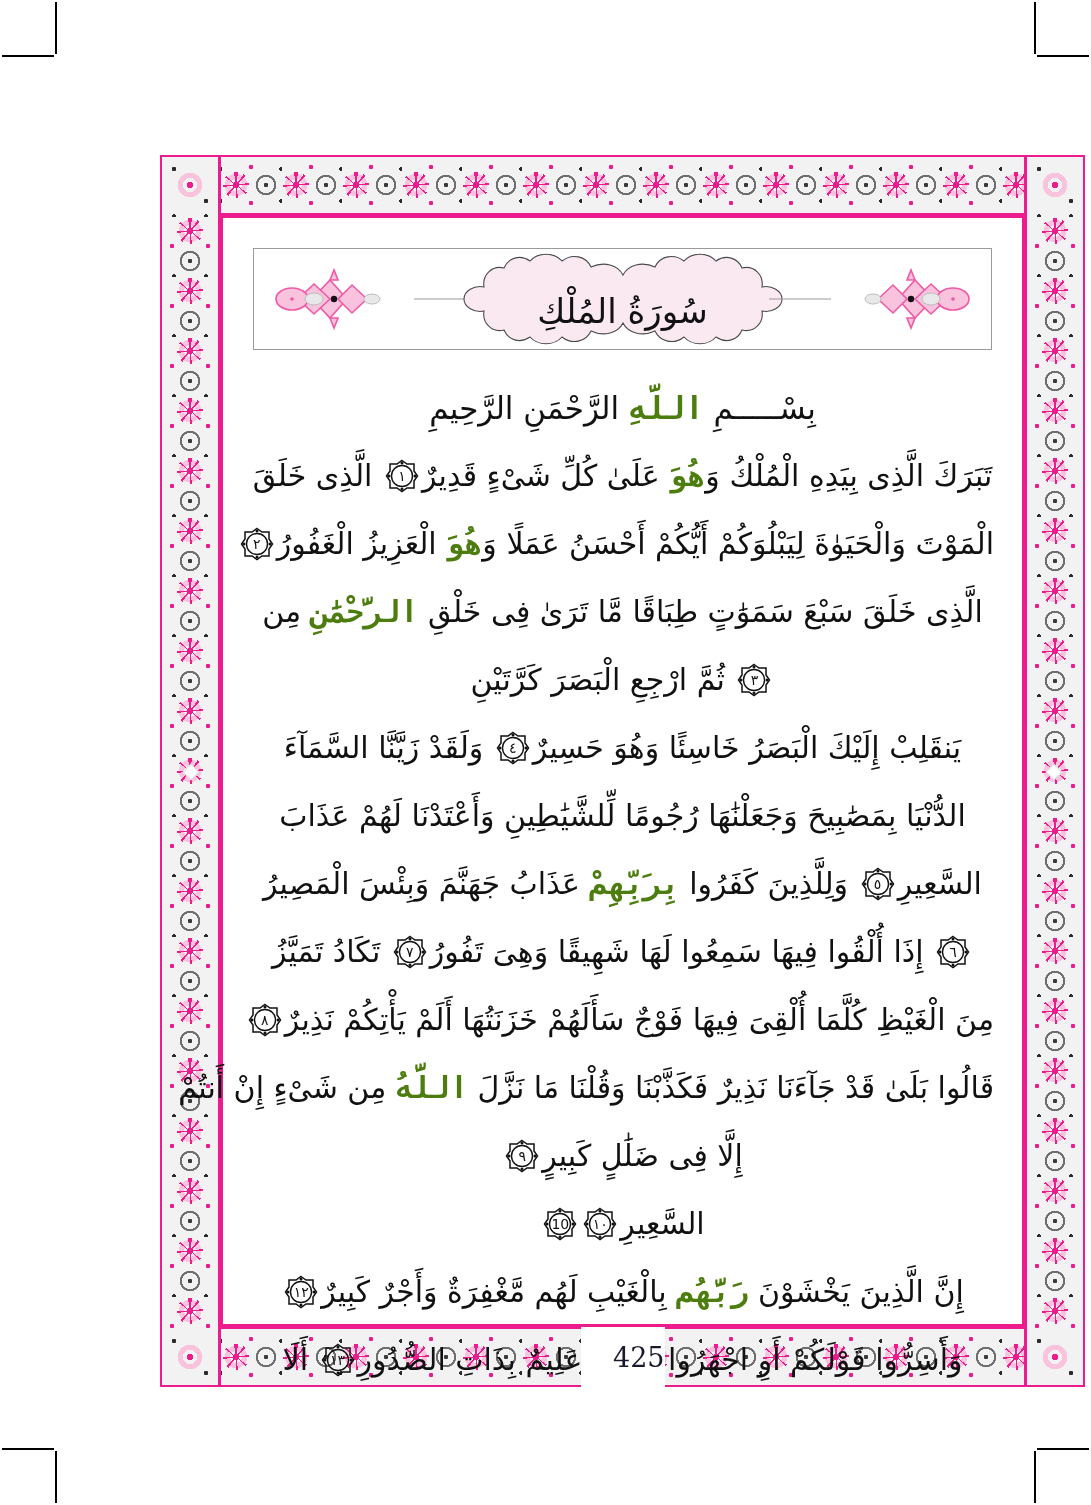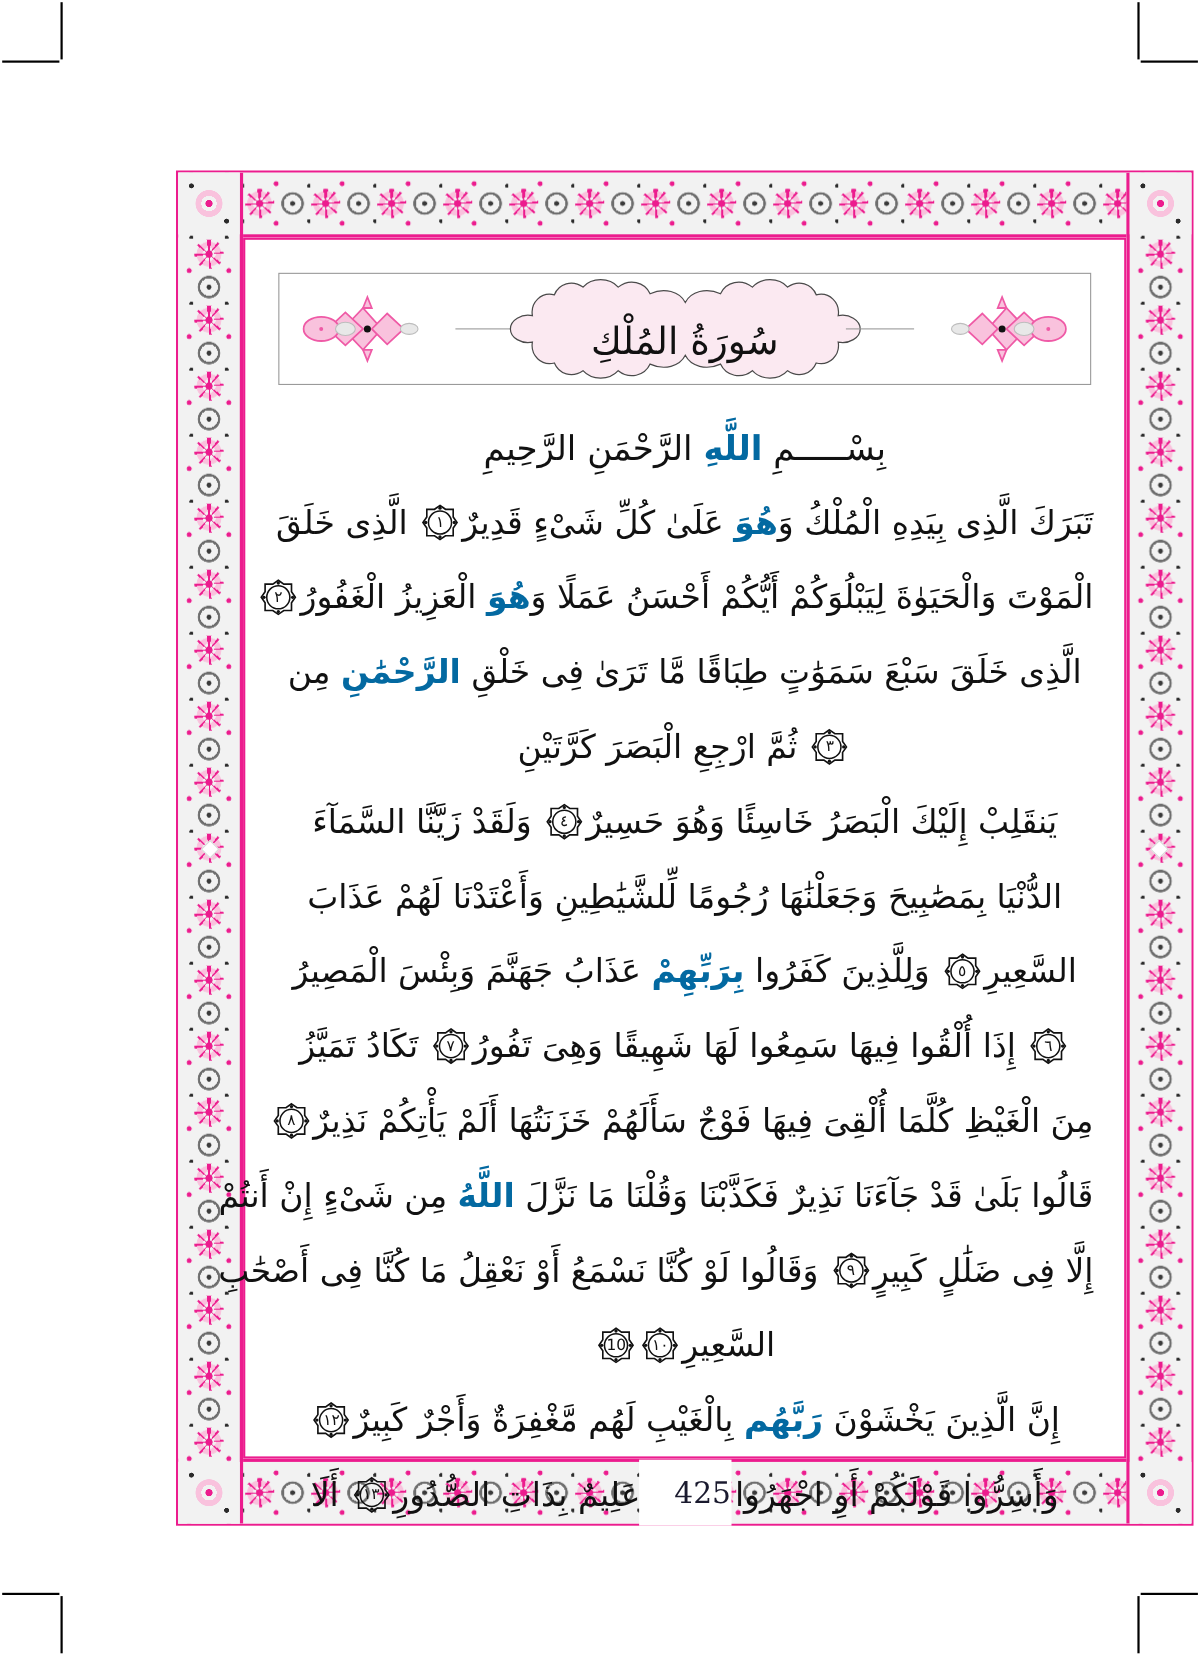--- a/index.html
+++ b/index.html
@@ -156,21 +156,21 @@
   .ayah-line{
     font-family:"DejaVu Sans","Liberation Sans",sans-serif;
     color:#111;
     font-size:30px;
     line-height:68px;
     height:68px;
     white-space:nowrap;
     direction:rtl;
   }
   .ayah-line.bismillah{font-size:31px;}
-  .hl{color:#0369a1;font-weight:bold;}
+  .hl{color:#4d7c0f;font-weight:bold;font-family:Liberation Mono, monospace;}
   .vnum{
     display:inline-block;
     position:relative;
     width:34px;height:34px;
     vertical-align:-7px;
     margin:0 3px;
     font-size:0;
   }
   .vnum svg{position:absolute;inset:0;}
   .vnum i{
@@ -381,21 +381,21 @@
                 <circle cx="30" cy="17" r="1.5" fill="#111"></circle>
               </svg><i>٨</i></span></div>
           <div class="ayah-line"><span class="">قَالُوا بَلَىٰ قَدْ جَآءَنَا نَذِيرٌ فَكَذَّبْنَا وَقُلْنَا مَا نَزَّلَ </span><span class="hl">اللَّهُ</span><span class=""> مِن شَىْءٍ إِنْ أَنتُمْ</span></div>
           <div class="ayah-line"><span class="">إِلَّا فِى ضَلَٰلٍ كَبِيرٍ</span><span class="vnum"><svg viewBox="0 0 34 34">
                 <path d="M17 1.5 L22 5 L29 5 L29 12 L32.5 17 L29 22 L29 29 L22 29 L17 32.5 L12 29 L5 29 L5 22 L1.5 17 L5 12 L5 5 L12 5 Z" fill="none" stroke="#111" stroke-width="1.5"></path>
                 <circle cx="17" cy="17" r="10.5" fill="none" stroke="#111" stroke-width="1.4"></circle>
                 <circle cx="17" cy="4" r="1.5" fill="#111"></circle>
                 <circle cx="17" cy="30" r="1.5" fill="#111"></circle>
                 <circle cx="4" cy="17" r="1.5" fill="#111"></circle>
                 <circle cx="30" cy="17" r="1.5" fill="#111"></circle>
-              </svg><i>٩</i></span><span class=""> وَقَالُوا لَوْ كُنَّا نَسْمَعُ أَوْ نَعْقِلُ مَا كُنَّا فِى أَصْحَٰبِ</span></div>
+              </svg><i>٩</i></span></div>
           <div class="ayah-line"><span class="">السَّعِيرِ</span><span class="vnum"><svg viewBox="0 0 34 34">
                 <path d="M17 1.5 L22 5 L29 5 L29 12 L32.5 17 L29 22 L29 29 L22 29 L17 32.5 L12 29 L5 29 L5 22 L1.5 17 L5 12 L5 5 L12 5 Z" fill="none" stroke="#111" stroke-width="1.5"></path>
                 <circle cx="17" cy="17" r="10.5" fill="none" stroke="#111" stroke-width="1.4"></circle>
                 <circle cx="17" cy="4" r="1.5" fill="#111"></circle>
                 <circle cx="17" cy="30" r="1.5" fill="#111"></circle>
                 <circle cx="4" cy="17" r="1.5" fill="#111"></circle>
                 <circle cx="30" cy="17" r="1.5" fill="#111"></circle>
               </svg><i>١٠</i></span><span class="vnum"><svg viewBox="0 0 34 34">
                 <path d="M17 1.5 L22 5 L29 5 L29 12 L32.5 17 L29 22 L29 29 L22 29 L17 32.5 L12 29 L5 29 L5 22 L1.5 17 L5 12 L5 5 L12 5 Z" fill="none" stroke="#111" stroke-width="1.5"></path>
                 <circle cx="17" cy="17" r="10.5" fill="none" stroke="#111" stroke-width="1.4"></circle>

